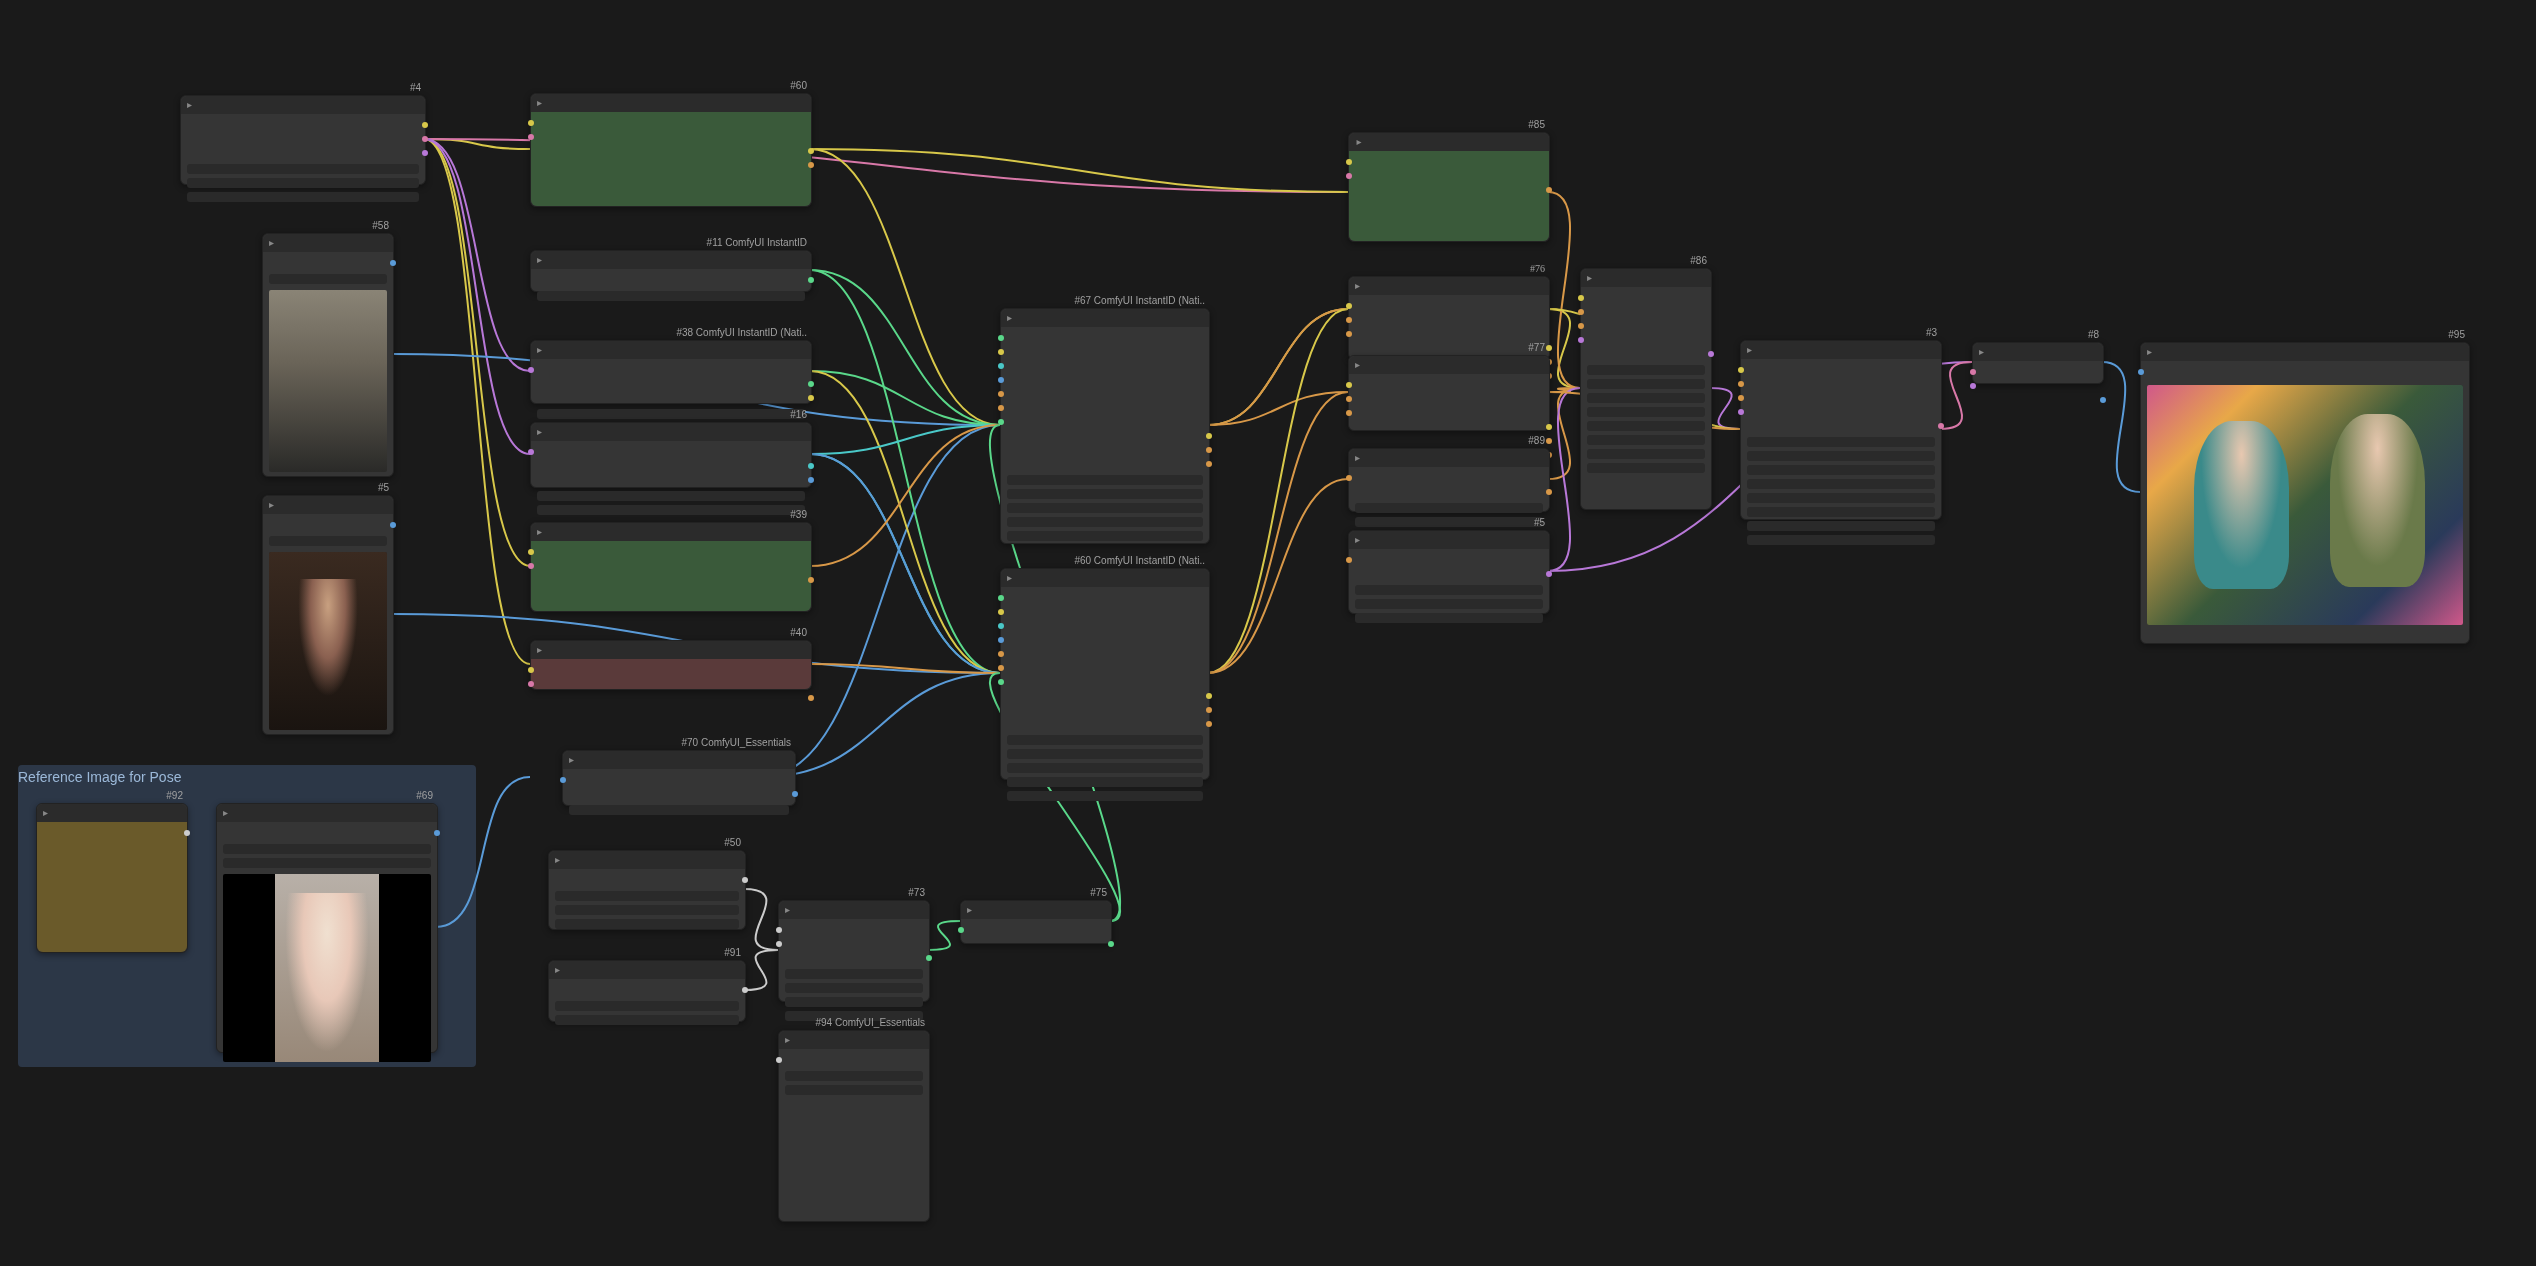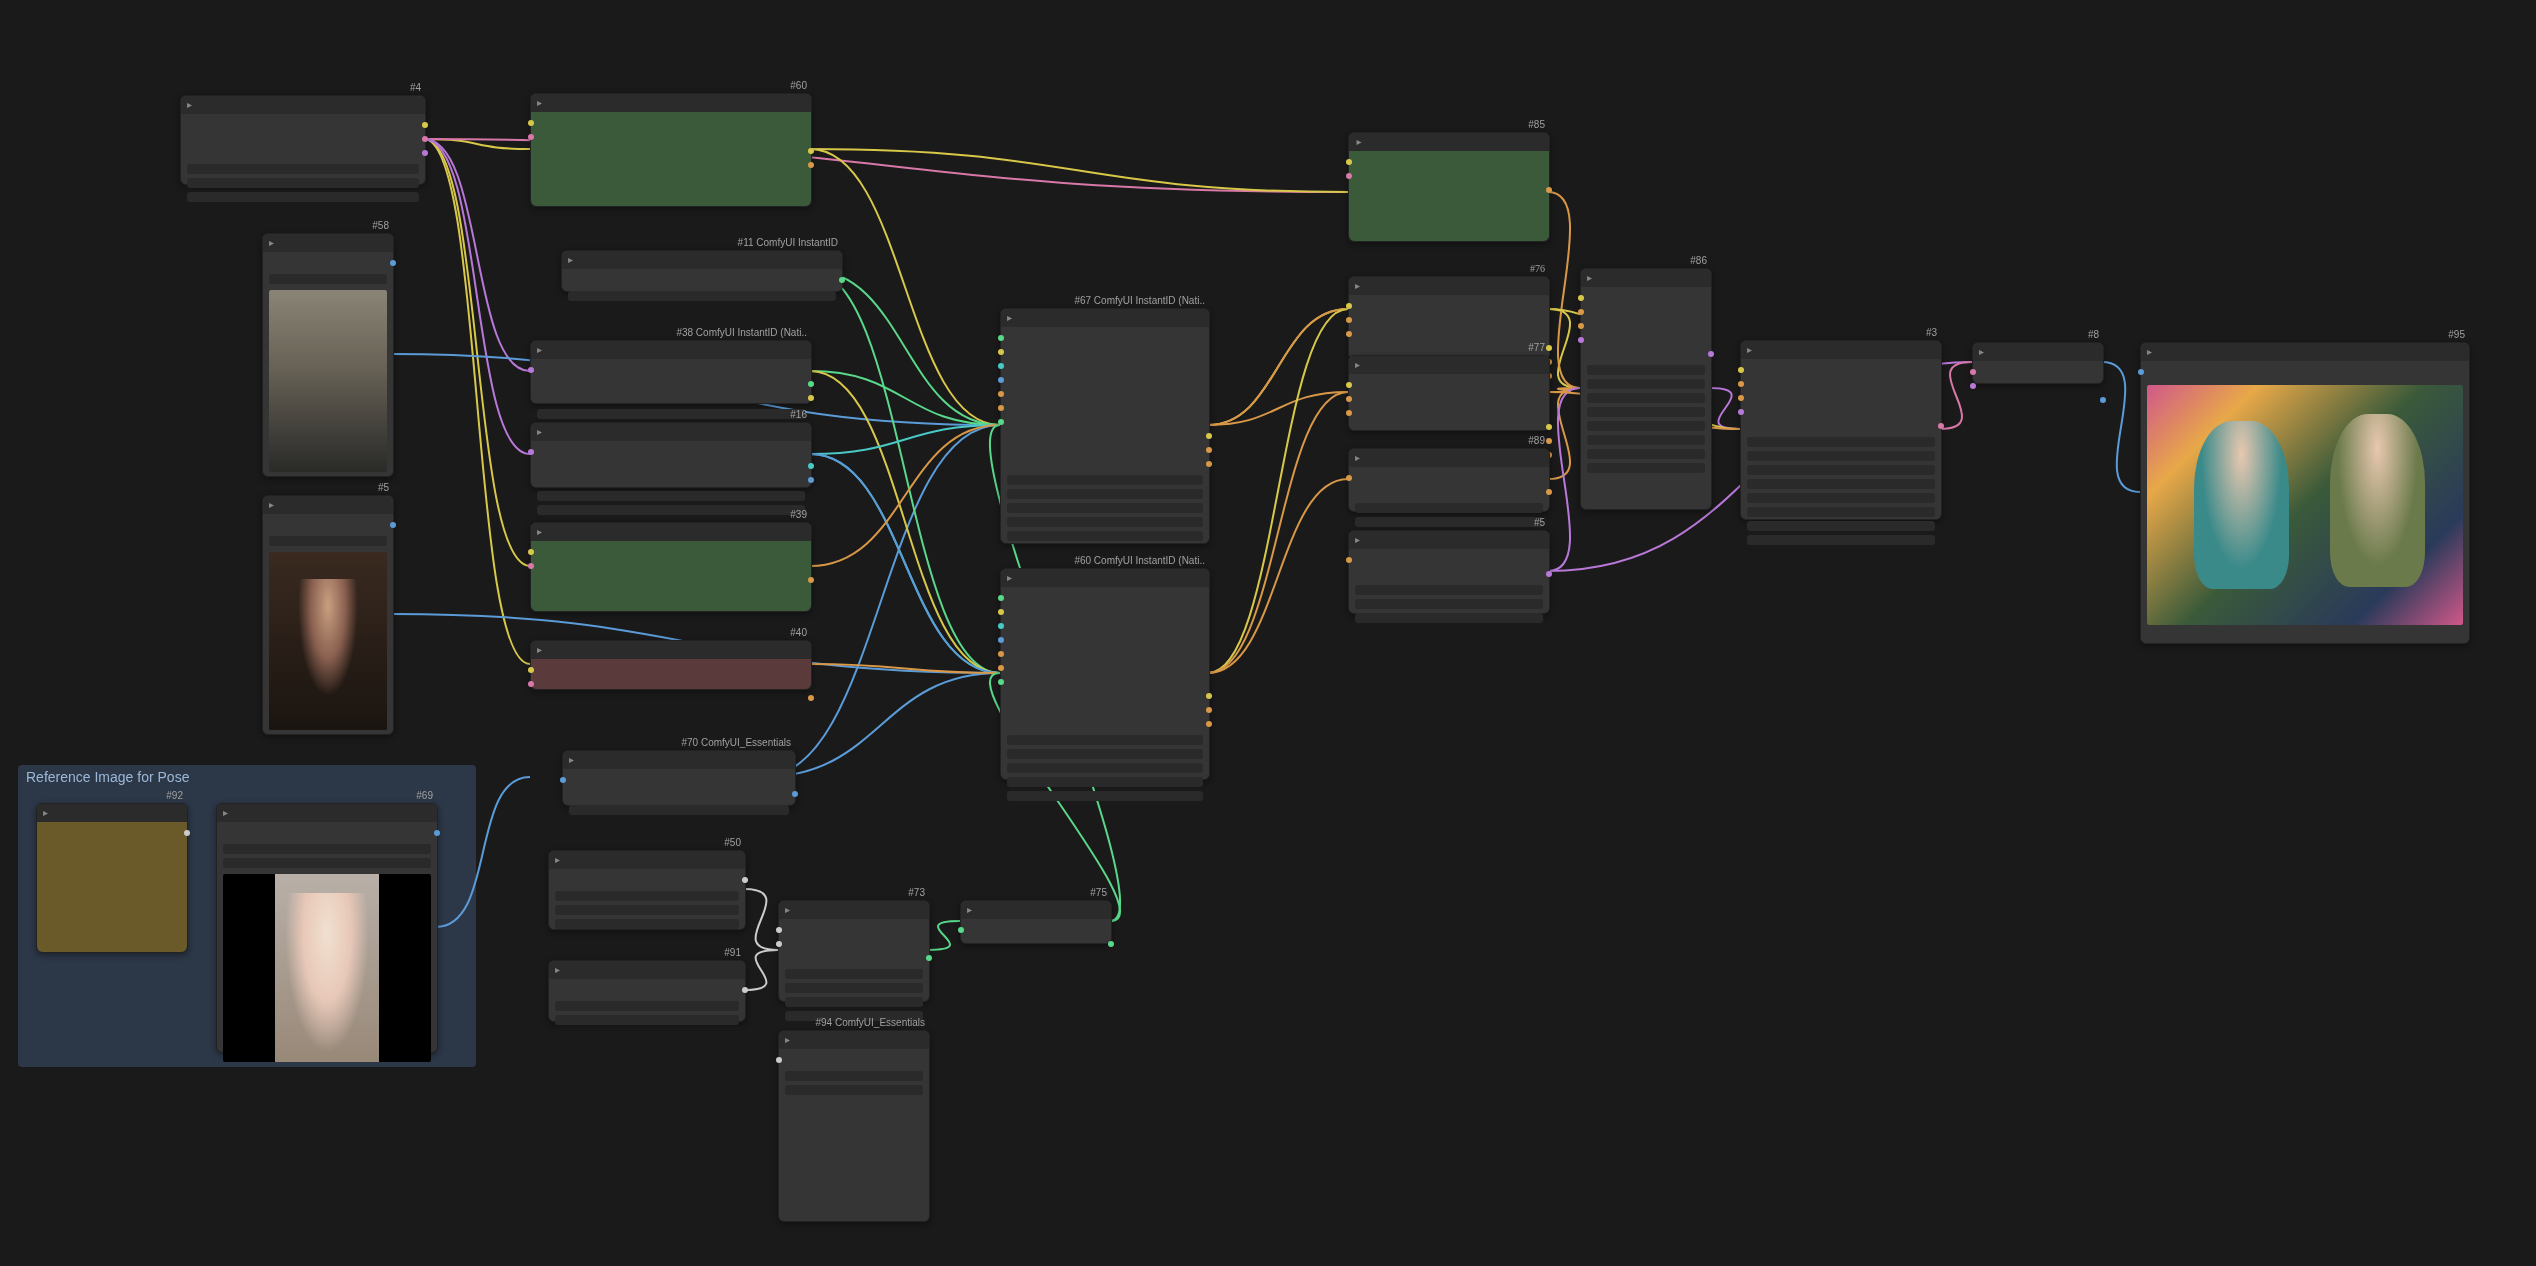--- a/index.html
+++ b/index.html
@@ -12,21 +12,21 @@
   .slot-row{height:14px;position:relative}
   .slot-row .dot{position:absolute;top:4px;width:6px;height:6px;border-radius:50%}
   .slot-row.in .dot{left:-3px}
   .slot-row.out .dot{right:-3px}
   .widget{margin:4px 6px;height:10px;background:#2a2a2a;border-radius:3px}
   .node.green .body-fill{background:#3a5a3a}
   .node.red .body-fill{background:#5a3a3a}
   .body-fill{position:absolute;inset:18px 0 0 0;border-radius:0 0 6px 6px}
   .img-preview{margin:6px;background:#222;border-radius:2px;display:flex;align-items:center;justify-content:center;overflow:hidden}
   .group{position:absolute;background:rgba(60,80,110,.55);border-radius:4px;z-index:0}
-  .group .group-title{font-size:14px;color:#9bb8d8;padding:4px 8px}
+  .group .group-title{font-size:14px;color:#9bb8d8;padding:4px 0}
   
   .c-yellow{background:#d8c84a}
   .c-blue{background:#5a9bd8}
   .c-green{background:#5ad88a}
   .c-teal{background:#4ac8c8}
   .c-purple{background:#b878d8}
   .c-pink{background:#d878a8}
   .c-orange{background:#d89848}
   .c-white{background:#ccc}
   
@@ -186,21 +186,21 @@
           <div class="dot c-pink"></div>
         </div>
         <div class="slot-row out">
           <div class="dot c-yellow"></div>
         </div>
         <div class="slot-row out">
           <div class="dot c-orange"></div>
         </div>
       </div>
     </div>
-    <div class="node" style="left: 530px; top: 250px; width: 280px; height: 40px; margin-left: 31px;">
+    <div class="node" style="left: 530px; top: 250px; width: 280px; height: 40px;">
       <div class="label">#11 ComfyUI InstantID</div>
       <div class="titlebar">
         <span class="collapse">▸</span>
       </div>
       <div class="body" style="position: relative;">
         <div class="slot-row out">
           <div class="dot c-green"></div>
         </div>
         <div class="widget"></div>
       </div>

